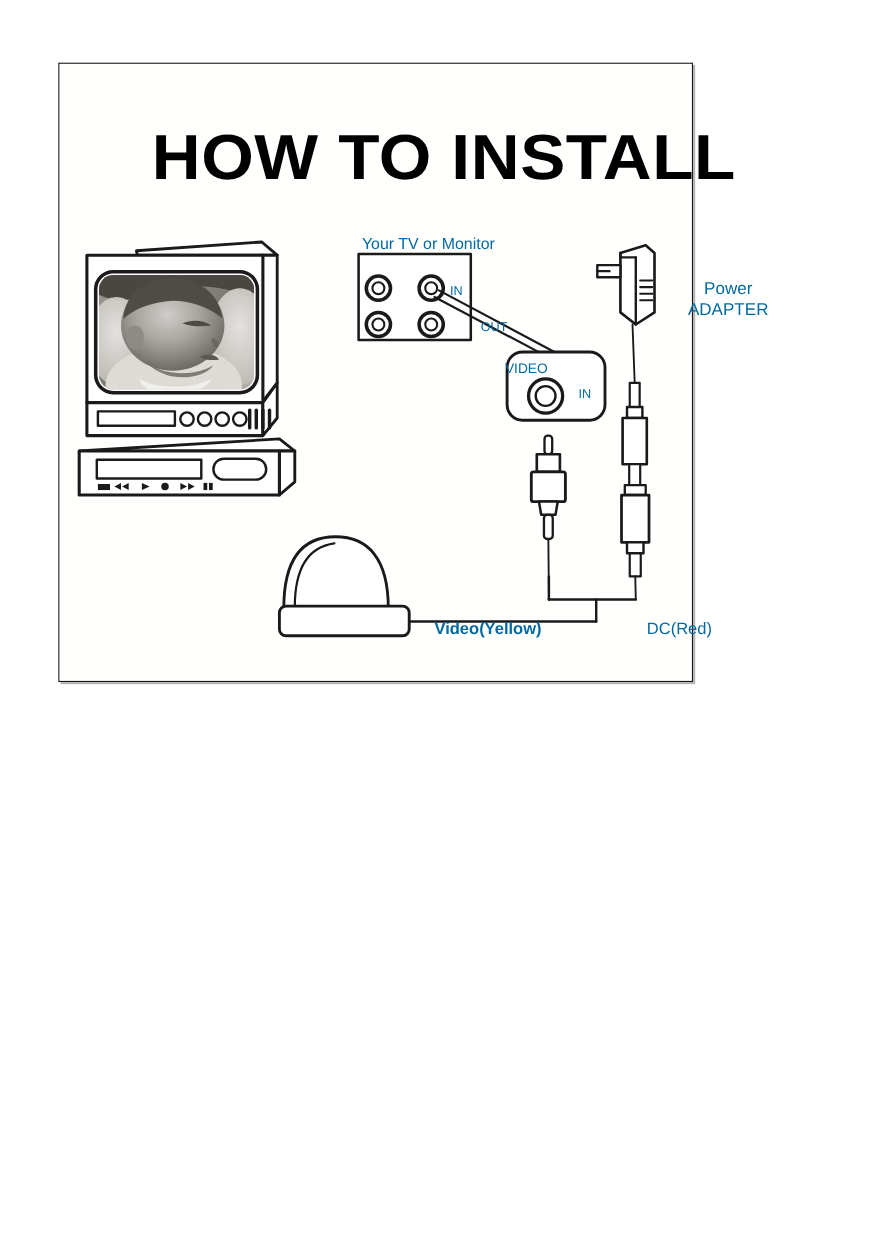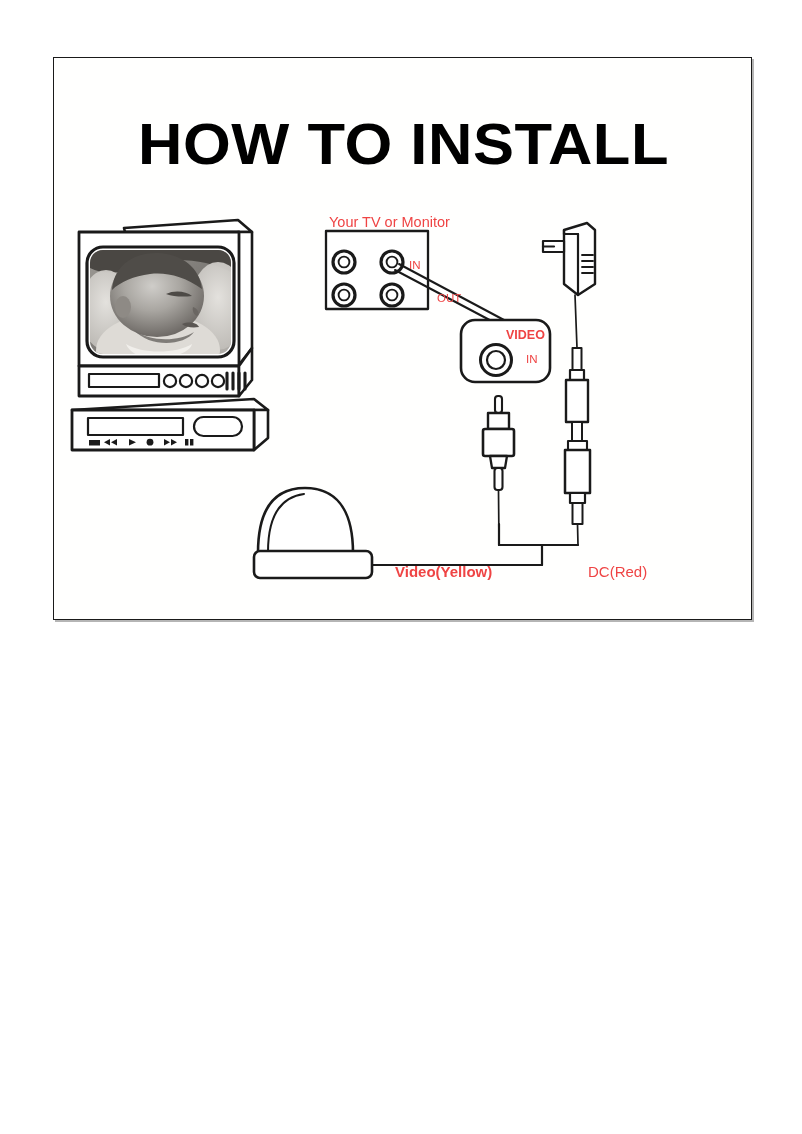--- a/index.html
+++ b/index.html
@@ -14,21 +14,21 @@
     position: relative;
     font-family: "Liberation Sans", sans-serif;
     overflow: hidden;
   }
 
   
   #page-frame {
     position: absolute;
     left: 53px;
     top: 57px;
-    width: 699px;
+    width: 577px;
     height: 563px;
     border: 1.6px solid #1a1a1a;
     background: #fffffe;
     box-sizing: border-box;
     box-shadow: 2px 2px 0 rgba(120,120,120,0.55);
   }
 
   
   #title {
     position: absolute;
@@ -57,21 +57,21 @@
   }
   #diagram svg {
     display: block;
     width: 699px;
     height: 563px;
   }
 
   
   .lbl {
     position: absolute;
-    color: #ef4444;
+    color: #0369a1;
     font-family: "Liberation Sans", sans-serif;
     white-space: nowrap;
   }
   #label-tv-monitor {
     left: 275px;
     top: 156px;
     font-size: 14.5px;
   }
   #label-power-adapter {
     left: 556px;
@@ -99,24 +99,24 @@
     top: 201px;
     font-size: 11.5px;
   }
   #label-jack-out {
     left: 355px;
     top: 234px;
     font-size: 11.5px;
     margin-left: 28px;
   }
   #label-video-port {
-    left: 452px;
+    left: 405px;
     top: 270px;
     font-size: 12.5px;
-    font-weight: bold;
+    font-weight: normal;
   }
   #label-video-in {
     left: 472px;
     top: 295px;
     font-size: 11.5px;
   }
 </style>
 </head>
 <body>
 
@@ -316,20 +316,21 @@
           <path d="M214,494 C214,456 228,439 250,436" fill="none" stroke-width="2"></path>
 
           <rect x="200" y="493" width="118" height="27" rx="6" ry="6" fill="#ffffff" stroke-width="2.6"></rect>
         </g>
 
       </g>
     </svg>
 
     <div class="lbl" id="label-tv-monitor">Your TV or Monitor</div>
 
+    <div class="lbl" id="label-power-adapter"><span>Power</span><br><span>ADAPTER</span></div>
 
     <div class="lbl" id="label-video-yellow">Video(Yellow)</div>
 
     <div class="lbl" id="label-dc-red">DC(Red)</div>
 
     <div class="lbl" id="label-jack-in">IN</div>
 
     <div class="lbl" id="label-jack-out">OUT</div>
 
     <div class="lbl" id="label-video-port">VIDEO</div>

